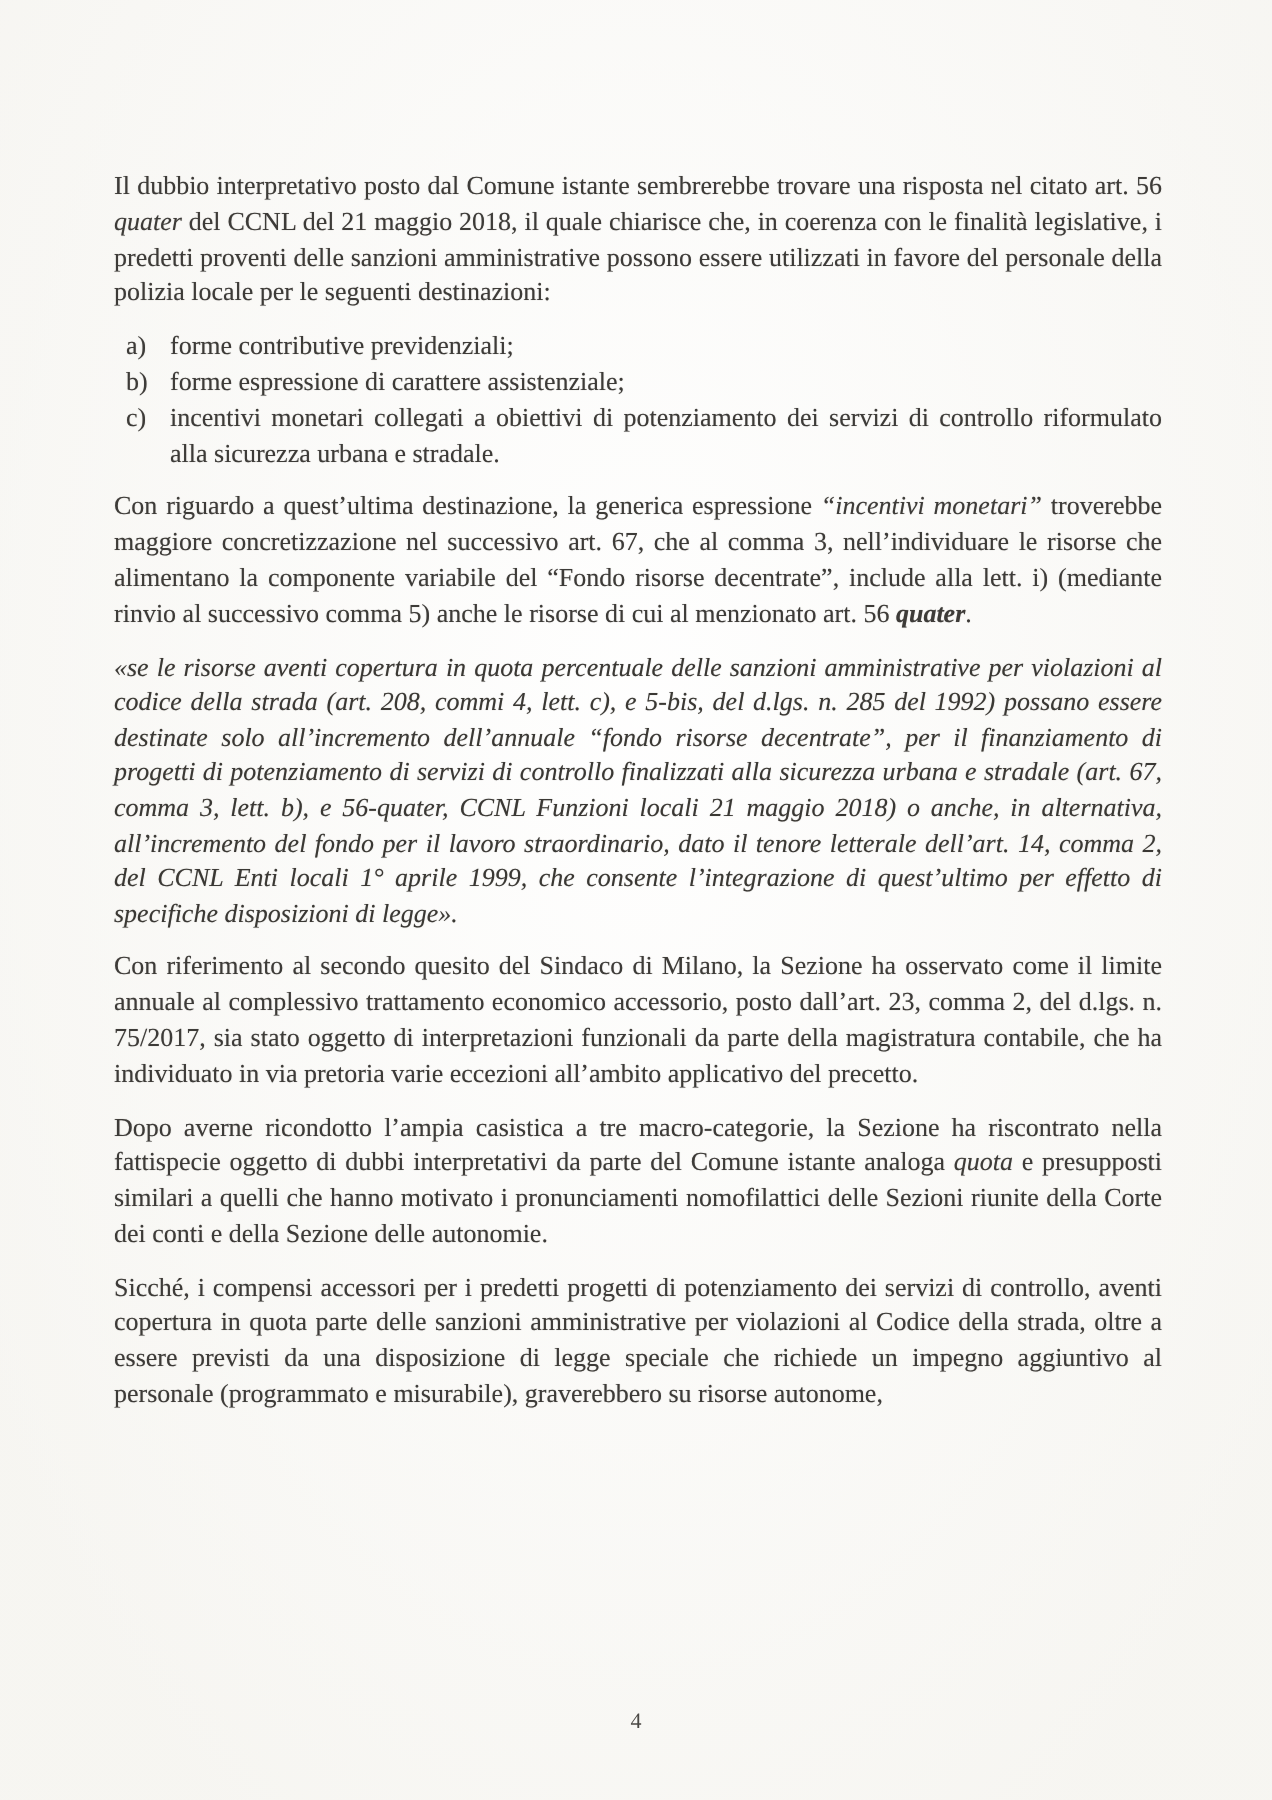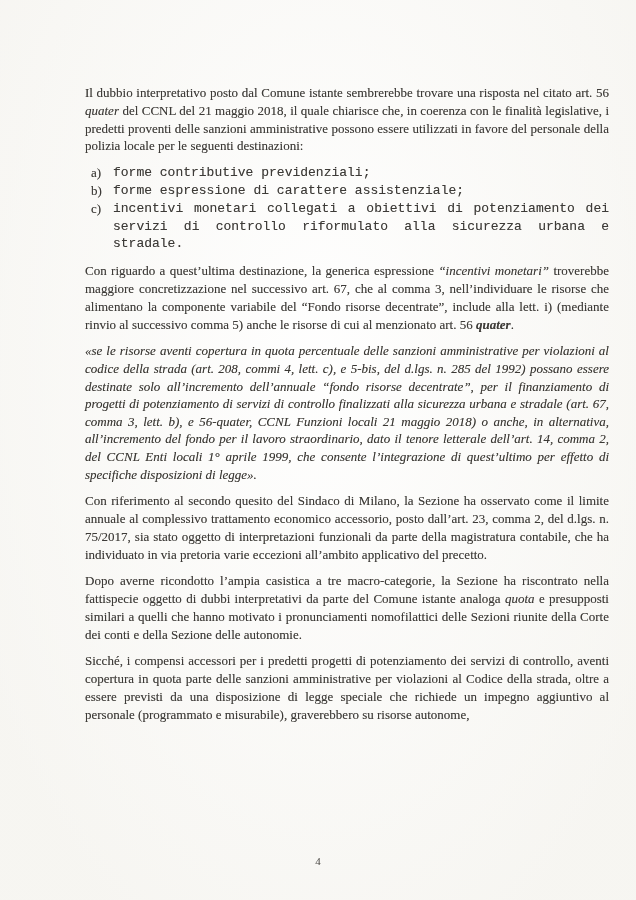--- a/index.html
+++ b/index.html
@@ -22,30 +22,29 @@
   .content {
     position: absolute;
     left: 57px;
     top: 84px;
     width: 524px;
     color: #3d3b38;
     font-size: 13px;
     line-height: 17.8px;
     text-align: justify;
     text-shadow: 0 0 0.5px rgba(70,66,60,0.45);
-    margin-left: 28px;
   }
   .content p { margin: 0 0 9px 0; }
   .para i { font-style: italic; }
   .para b { font-weight: normal; }
   .bi { font-weight: bold; font-style: italic; }
   .list { margin: 0 0 9px 0; }
   .li { display: flex; padding-left: 6px; }
   .li .marker { width: 22px; flex: 0 0 22px; }
-  .li .li-text { flex: 1; text-align: justify; font-family: Liberation Mono, monospace; }
+  .li .li-text { flex: 1; text-align: justify; }
   .quote {
     font-weight: normal;
     font-style: italic;
     line-height: 17.6px;
     color: #3a3834;
   }
   .page-number {
     position: absolute;
     bottom: 33px;
     left: 0;

